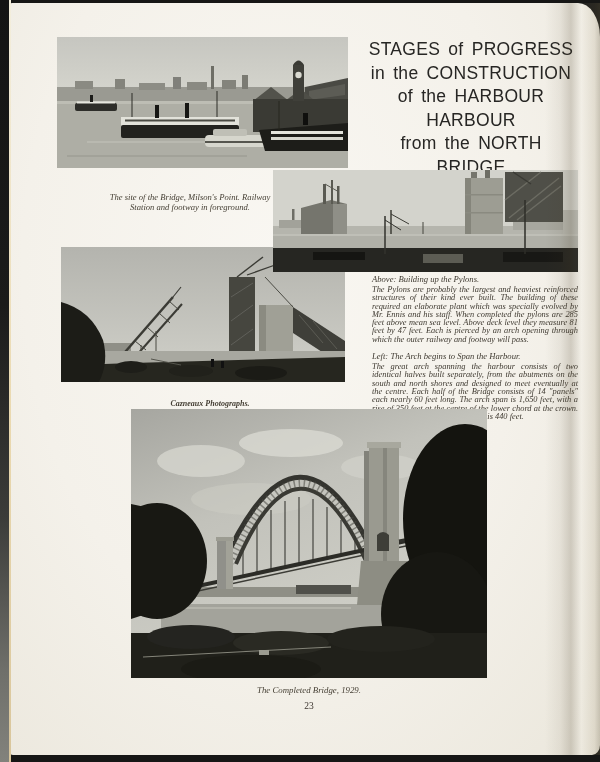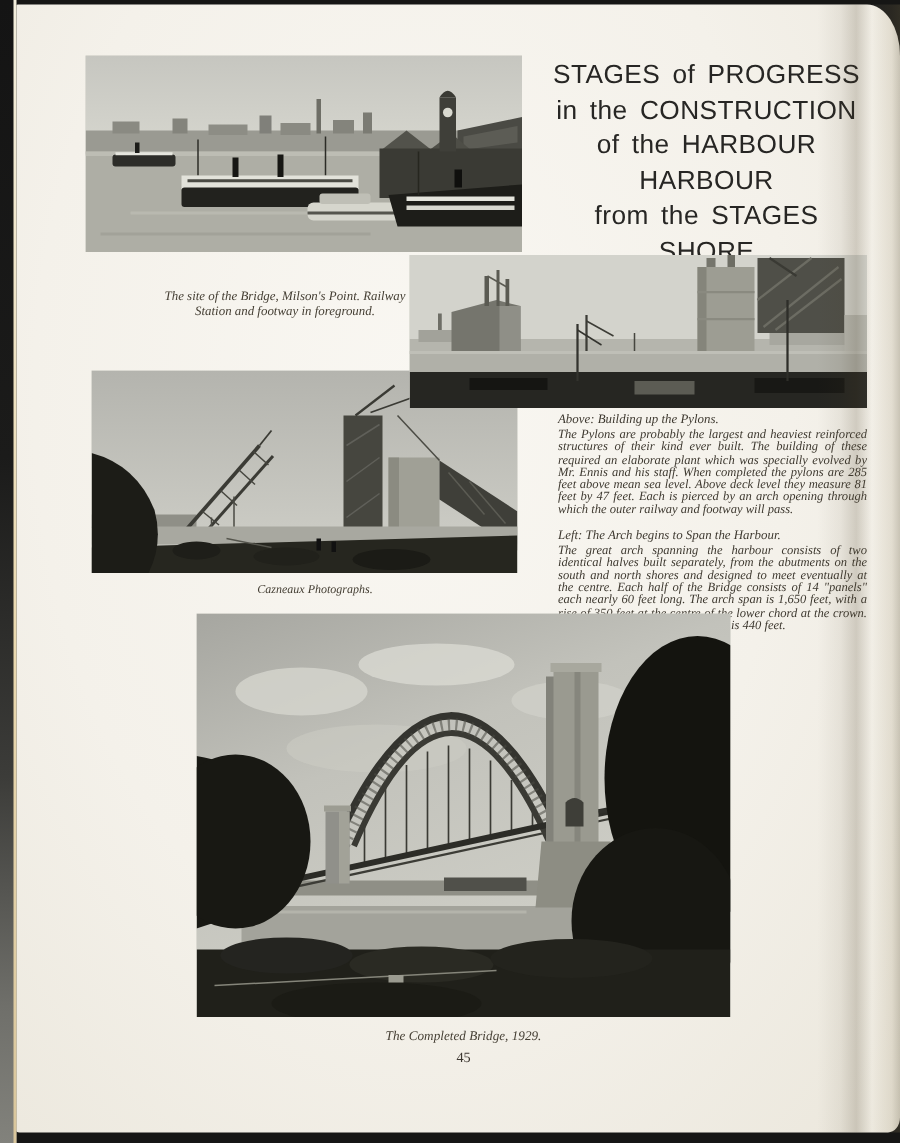--- a/index.html
+++ b/index.html
@@ -104,21 +104,21 @@
 
   <div class="caption" style="left:40px;top:190px;width:280px;">
     <div>The site of the Bridge, Milson's Point.  Railway</div>
     <div>Station and footway in foreground.</div>
   </div>
 
   <div class="title-block">
     <div>STAGES of PROGRESS</div>
     <div>in the CONSTRUCTION</div>
     <div>of the HARBOUR HARBOUR</div>
-    <div>from the STAGES SHORE</div>
+    <div>from the NORTH BRIDGE</div>
   </div>
 
   <div class="photo" style="left:263px;top:167px;width:305px;height:102px;z-index:2;">
     <svg viewBox="0 0 305 102" preserveAspectRatio="none">
       <rect width="305" height="70" fill="#d3d3cc"></rect>
       <rect y="56" width="305" height="10" fill="#b5b5ad"></rect>
       <rect x="19" y="39" width="2.5" height="18" fill="#6e6e66"></rect>
       <rect x="6" y="50" width="26" height="8" fill="#a2a29a"></rect>
       <rect x="240" y="52" width="65" height="8" fill="#a7a79f"></rect>
       <polygon points="28,38 58,30 74,34 74,68 28,68" fill="#75756d"></polygon>
@@ -199,21 +199,21 @@
     </svg>
   </div>
 
   <div class="text-col">
     <div class="head">Above: Building up the Pylons.</div>
     <p>The Pylons are probably the largest and heaviest reinforced structures of their kind ever built.  The building of these required an elaborate plant which was specially evolved by Mr. Ennis and his staff.  When completed the pylons are 285 feet above mean sea level.  Above deck level they measure 81 feet by 47 feet.  Each is pierced by an arch opening through which the outer railway and footway will pass.</p>
     <div class="head second">Left: The Arch begins to Span the Harbour.</div>
     <p>The great arch spanning the harbour consists of two identical halves built separately, from the abutments on the south and north shores and designed to meet eventually at the centre.  Each half of the Bridge consists of 14 "panels" each nearly 60 feet long.  The arch span is 1,650 feet, with a rise of 350 feet at the centre of the lower chord at the crown.  The highest point of the top chord is 440 feet.</p>
   </div>
 
-  <div class="caption" style="left:90px;top:385px;width:220px;font-size:8px;">Cazneaux Photographs.</div>
+  <div class="caption" style="left:90px;top:396px;width:220px;font-size:8px;font-weight:bold;">Cazneaux Photographs.</div>
 
   <div class="photo" style="left:121px;top:406px;width:356px;height:269px;">
     <svg viewBox="0 0 356 269" preserveAspectRatio="none">
       <defs>
         <linearGradient id="sky4" x1="0" y1="0" x2="0.6" y2="1">
           <stop offset="0" stop-color="#a6a6a0"></stop>
             <stop offset="0.45" stop-color="#c2c2bb"></stop>
             <stop offset="1" stop-color="#cfcfc7"></stop>
         </linearGradient>
       </defs>
@@ -267,19 +267,19 @@
       <ellipse cx="150" cy="234" rx="48" ry="12" fill="#2a2a23"></ellipse>
       <ellipse cx="250" cy="230" rx="54" ry="13" fill="#23231d"></ellipse>
       <ellipse cx="120" cy="260" rx="70" ry="14" fill="#1b1b15"></ellipse>
       <line x1="12" y1="248" x2="200" y2="238" stroke="#85857a" stroke-width="1"></line>
       <rect x="128" y="241" width="10" height="5" fill="#9b9b90"></rect>
     </svg>
   </div>
 
   <div class="caption" style="left:121px;top:683px;width:356px;font-size:8.8px;">The Completed Bridge, 1929.</div>
 
-  <div class="pagenum">45</div>
+  <div class="pagenum">23</div>
 
   <div class="edge-right"></div>
 </div>
 
 <div class="edge-left"></div>
 <div class="edge-left-line"></div>
 
 </body></html>

